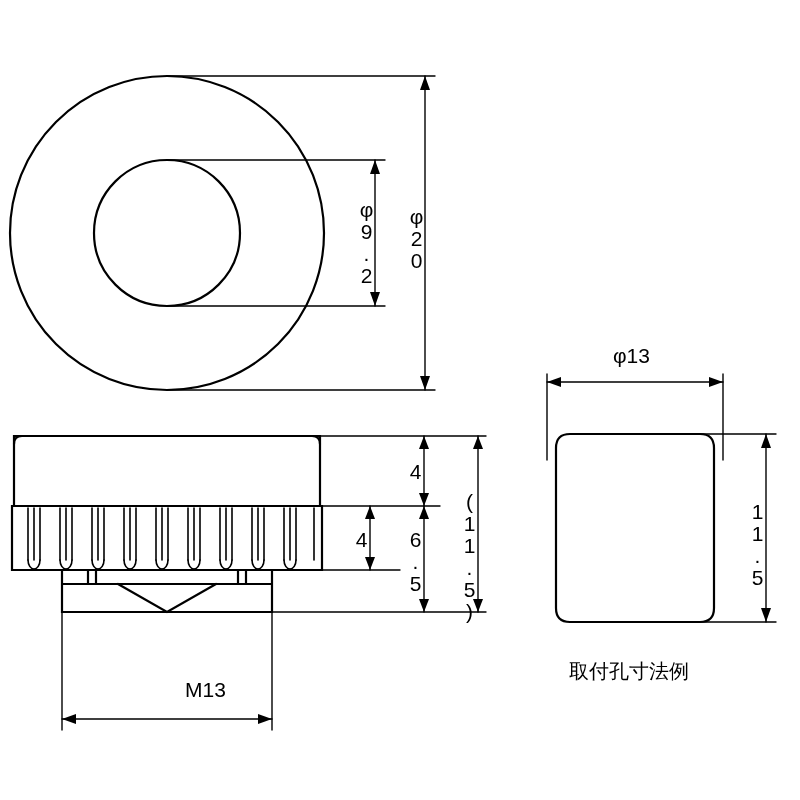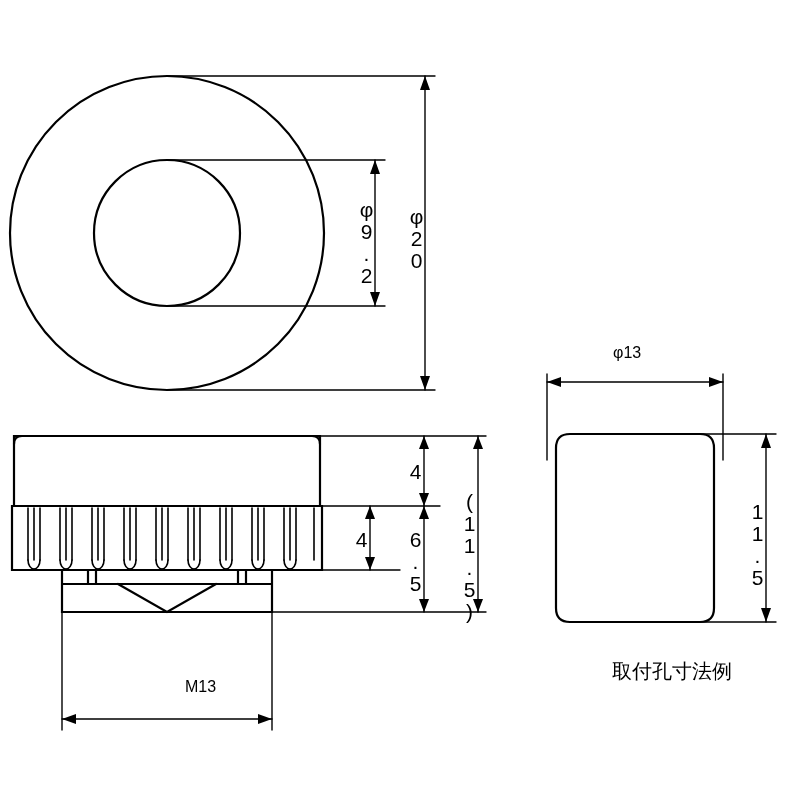--- a/index.html
+++ b/index.html
@@ -1,20 +1,20 @@
 <!DOCTYPE html>
 <html><head>
 <meta charset="utf-8">
 <style>
   html,body{margin:0;padding:0;background:#ffffff;}
   body{width:800px;height:800px;overflow:hidden;font-family:"Liberation Sans",sans-serif;}
   #sheet{position:relative;width:800px;height:800px;background:#fff;}
   svg.drawing{position:absolute;left:0;top:0;width:800px;height:800px;}
   .lbl{position:absolute;color:#000;font-family:"Liberation Sans",sans-serif;white-space:nowrap;}
-  .lbl-h{font-size:16px;letter-spacing:0px;}
+  .lbl-h{font-size:21px;letter-spacing:0px;}
   .lbl-v{font-size:21px;writing-mode:vertical-rl;text-orientation:upright;letter-spacing:-1px;}
   .lbl-jp{font-size:20px;font-family:"DejaVu Sans",sans-serif;}
 </style>
 </head>
 <body>
 
 <div id="sheet">
 
   <svg class="drawing" viewBox="0 0 800 800">
     <g stroke="#000" fill="none" stroke-width="2.2" stroke-linecap="round">
@@ -155,15 +155,15 @@
   <div class="lbl lbl-v" style="left:403px;top:460px;">4</div>
   <div class="lbl lbl-v" style="left:349px;top:528px;">4</div>
   <div class="lbl lbl-v" style="left:403px;top:528px;">6.5</div>
   <div class="lbl lbl-v" style="left:457px;top:490px;">(11.5)</div>
 
   <div class="lbl lbl-h" style="left:137px;top:678px;margin-left:48px;">M13</div>
 
   <div class="lbl lbl-h" style="left:613px;top:344px;">φ13</div>
   <div class="lbl lbl-v" style="left:745px;top:500px;">11.5</div>
 
-  <div class="lbl lbl-jp" style="left:612px;top:658px;">取付孔寸法例</div>
+  <div class="lbl lbl-jp" style="left:569px;top:658px;">取付孔寸法例</div>
 
 </div>
 
 </body></html>

